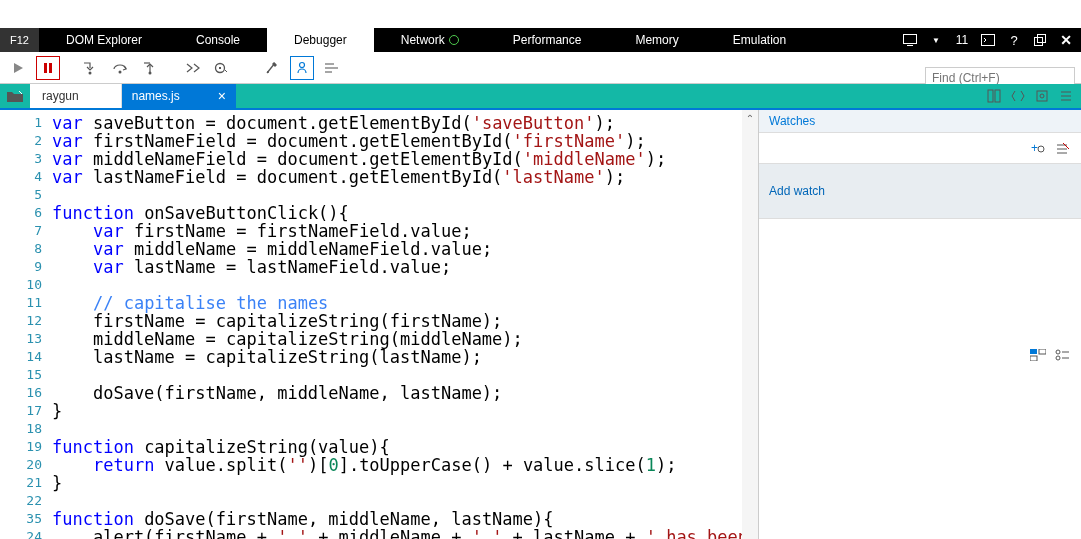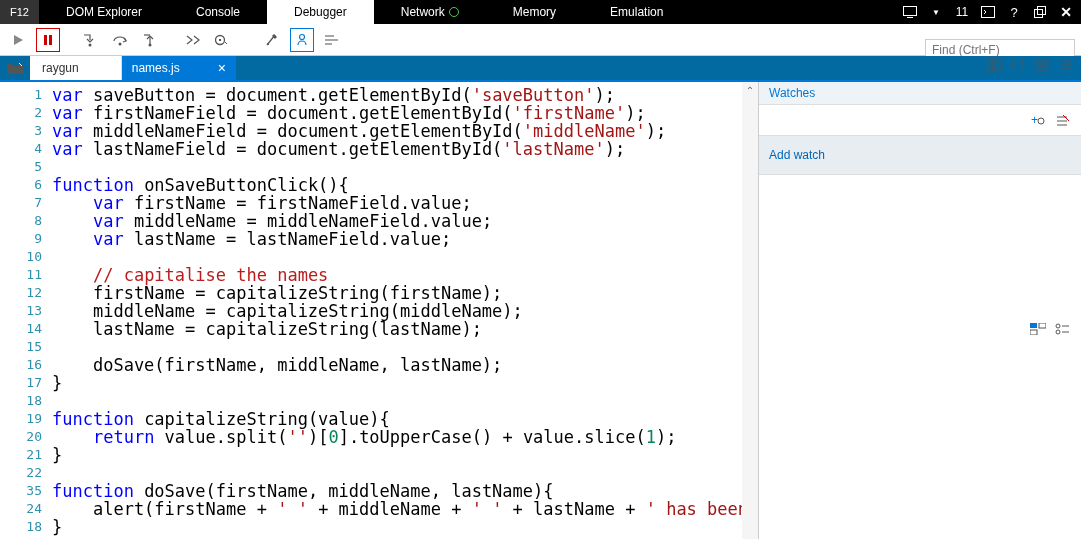--- a/index.html
+++ b/index.html
@@ -1,68 +1,69 @@
 <!DOCTYPE html>
 <html><head>
 <meta charset="utf-8">
 <style>
 * { margin: 0; padding: 0; box-sizing: border-box; }
 body { font-family: "Segoe UI", Arial, sans-serif; font-size: 12px; background: #fff; width: 1081px; height: 539px; overflow: hidden; display: flex; flex-direction: column; }
-.topbar { background: #000; color: #fff; display: flex; align-items: stretch; height: 24px; }
+.topbar { background: #000; color: #fff; display: flex; align-items: stretch; height: 24px; margin-top: 28px; }
 .topbar .f12 { padding: 0 10px; background: #333; display: flex; align-items: center; font-size: 11px; }
 .topbar .tabs { display: flex; flex: 1; }
 .topbar .tab { padding: 0 27px; display: flex; align-items: center; font-size: 12px; cursor: pointer; gap: 4px; }
 .topbar .tab.active { background: #fff; color: #000; }
 .topbar .right { display: flex; align-items: center; gap: 8px; padding: 0 6px; }
 .topbar .right .ricon { width: 18px; height: 18px; display: flex; align-items: center; justify-content: center; cursor: pointer; }
 .toolbar { background: #fff; display: flex; align-items: center; height: 32px; border-bottom: 1px solid #ccc; padding: 0 6px; gap: 6px; }
 .toolbar .tbtn { width: 24px; height: 24px; display: flex; align-items: center; justify-content: center; cursor: pointer; color: #555; }
 .toolbar .tbtn.pause { border: 1px solid #c00; color: #c00; }
 .toolbar .spacer { flex: 1; }
 .toolbar .find { width: 150px; height: 22px; border: 1px solid #ccc; padding: 0 6px; font-size: 12px; color: #888; margin-top: 20px; }
-.filebar { display: flex; height: 26px; border-bottom: 2px solid #0078d7; background: #0369a1; }
+.filebar { display: flex; align-items: center; height: 26px; border-bottom: 2px solid #0078d7; background: #14b8a6; }
 .filebar .folder { width: 30px; display: flex; align-items: center; justify-content: center; }
 .filebar .crumb { padding: 0 42px 0 12px; color: #333; font-size: 12px; height: 100%; display: flex; align-items: center; background: #fff; border-right: 1px solid #ddd; }
 .filebar .ftab { background: #0078d7; color: #fff; padding: 0 10px; height: 100%; display: flex; align-items: center; gap: 38px; font-size: 12px; }
 .filebar .ftab .close { cursor: pointer; font-size: 14px; }
 .filebar .fspacer { flex: 1; }
 .filebar .ficons { display: flex; gap: 6px; padding-right: 6px; }
 .filebar .ficons .fi { width: 18px; height: 18px; cursor: pointer; color: #555; display:flex;align-items:center;justify-content:center; }
 .mainrow { display: flex; flex: 1; min-height: 0; }
 .codecol { flex: 1; display: flex; min-width: 0; position: relative; }
 .gutter { width: 52px; background: #fff; text-align: right; padding: 4px 10px 4px 0; color: #2b91af; font-family: Consolas, monospace; font-size: 13px; line-height: 18px; }
 .gutter div { height: 18px; }
 .code { flex: 1; padding: 4px 0; font-family: Consolas, monospace; font-size: 17px; line-height: 18px; white-space: pre; overflow: hidden; }
 .code .ln { height: 18px; }
 .kw { color: #0000ff; }
 .str { color: #a31515; }
 .num { color: #098658; }
-.cmt { color: #b91c1c; text-align: right; }
+.cmt { color: #3b82f6; text-align: right; }
 .scrolltrack { width: 16px; background: #f5f5f5; position: relative; }
 .scrolltrack .up { position:absolute; top:0; left:0; right:0; height:16px; display:flex; align-items:center; justify-content:center; color:#666; font-size:10px;}
 .sidecol { width: 323px; border-left: 1px solid #ccc; display: flex; flex-direction: column; }
 .panelhdr { background: #eef3f8; color: #0078d7; padding: 4px 10px; font-size: 12px; border-bottom: 1px solid #ddd; display: flex; gap: 18px; align-items:center; }
 .panelhdr .inactive { color: #555; }
 .panelicons { display: flex; justify-content: flex-end; gap: 6px; padding: 6px 10px; }
 .panelicons .pi { width: 18px; height: 18px; cursor: pointer; color: #555; display:flex;align-items:center;justify-content:center;}
-.addwatch { background: #e8edf1; padding: 12px 10px; color: #0066b8; border-top: 1px solid #ddd; border-bottom: 1px solid #ddd; cursor:pointer;}
+.addwatch { background: #e8edf1; padding: 20px 10px; color: #0066b8; border-top: 1px solid #ddd; border-bottom: 1px solid #ddd; cursor:pointer;}
 .watchbody { flex: 1; min-height: 40px; }
 .greencircle { width:10px; height:10px; border-radius:50%; border:1.5px solid #4ec94e; display:inline-block;}
 svg { display: block; }
 </style>
 </head>
 <body>
 
 <div class="topbar">
   <div class="f12">F12</div>
   <div class="tabs" id="topTabs">
       <div class="tab">DOM Explorer</div>
       <div class="tab">Console</div>
       <div class="tab active">Debugger</div>
       <div class="tab">Network<span class="greencircle"></span></div>
+      <div class="tab">Performance</div>
       <div class="tab">Memory</div>
       <div class="tab">Emulation</div>
     </div>
   <div class="right">
     <div class="ricon">
         <svg width="14" height="12" viewBox="0 0 14 12">
           <rect x="0.5" y="0.5" width="13" height="9" fill="none" stroke="#fff"></rect>
           <line x1="4" y1="11.5" x2="10" y2="11.5" stroke="#fff"></line>
         </svg>
       </div>

